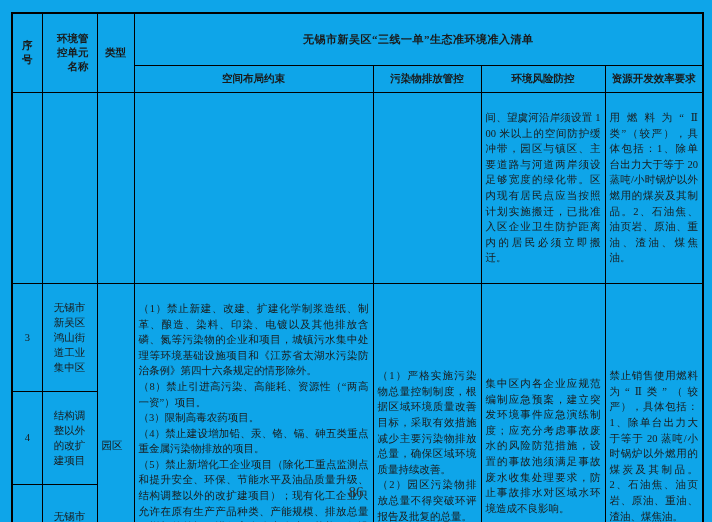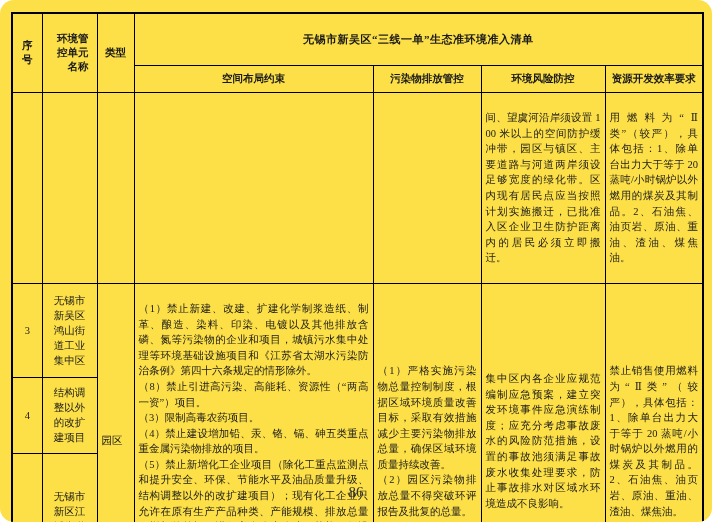--- a/index.html
+++ b/index.html
@@ -4,25 +4,24 @@
 <style>
   html, body {
     margin: 0;
     padding: 0;
     background: #ffffff;
   }
   .page {
     position: relative;
     width: 712px;
     height: 522px;
-    background: #fde047;
+    background: #0ea5e9;
     font-family: "Liberation Serif", "DejaVu Serif", serif;
     color: #1a1a1a;
     overflow: hidden;
-    border-radius: 14px;
   }
   table.doc-table {
     position: absolute;
     left: 11px;
     top: 12px;
     width: 691px;
     border-collapse: collapse;
     table-layout: fixed;
     border: 2px solid #000;
   }
@@ -59,21 +58,21 @@
   td.num {
     font-size: 10.5px;
     text-align: center;
     vertical-align: middle;
   }
   td.name {
     font-size: 10.5px;
     text-align: center;
     vertical-align: middle;
     line-height: 15px;
-    padding: 2px 8px;
+    padding: 16px 8px;
     word-break: break-all;
   }
   td.type {
     font-size: 10.5px;
     text-align: left;
     vertical-align: middle;
   }
   td.cell {
     font-size: 10.5px;
     line-height: 15.6px;

